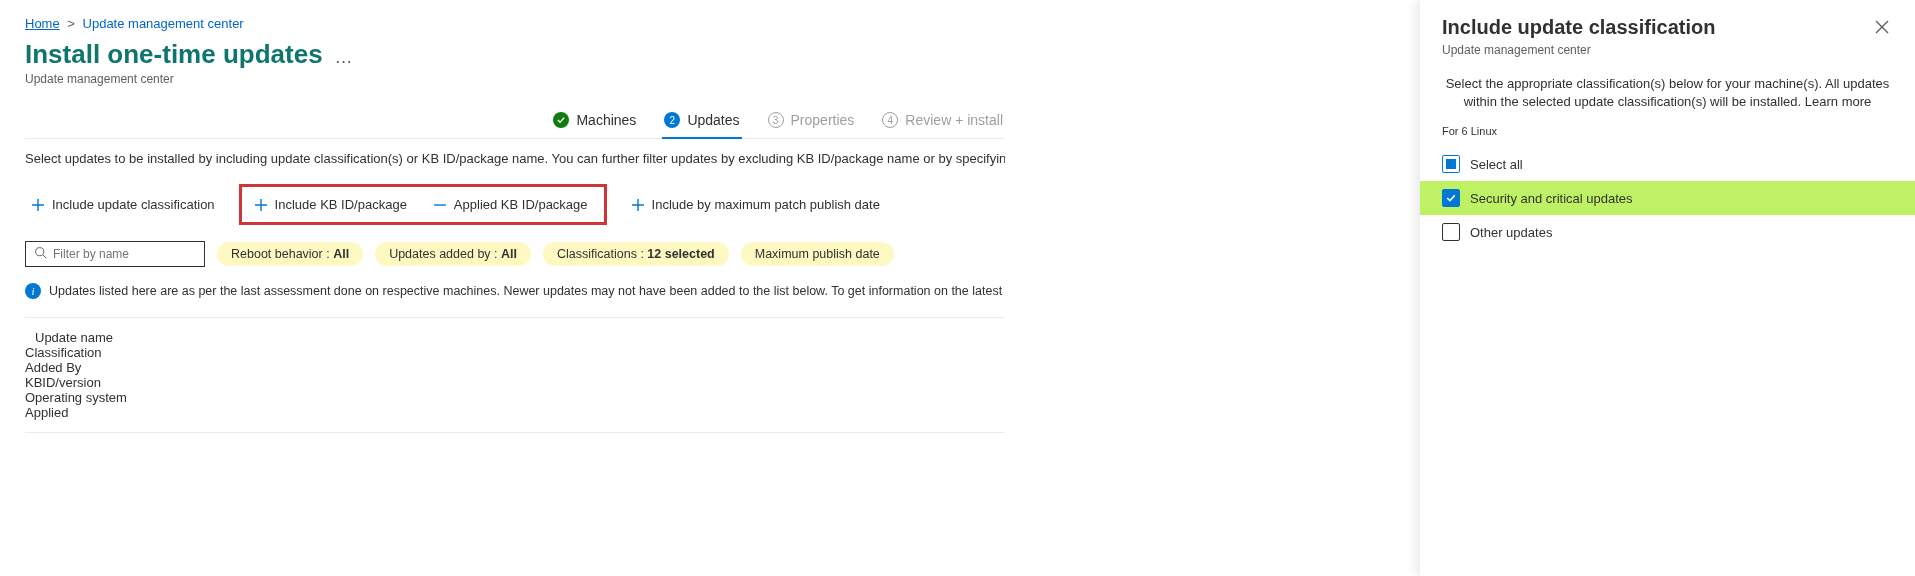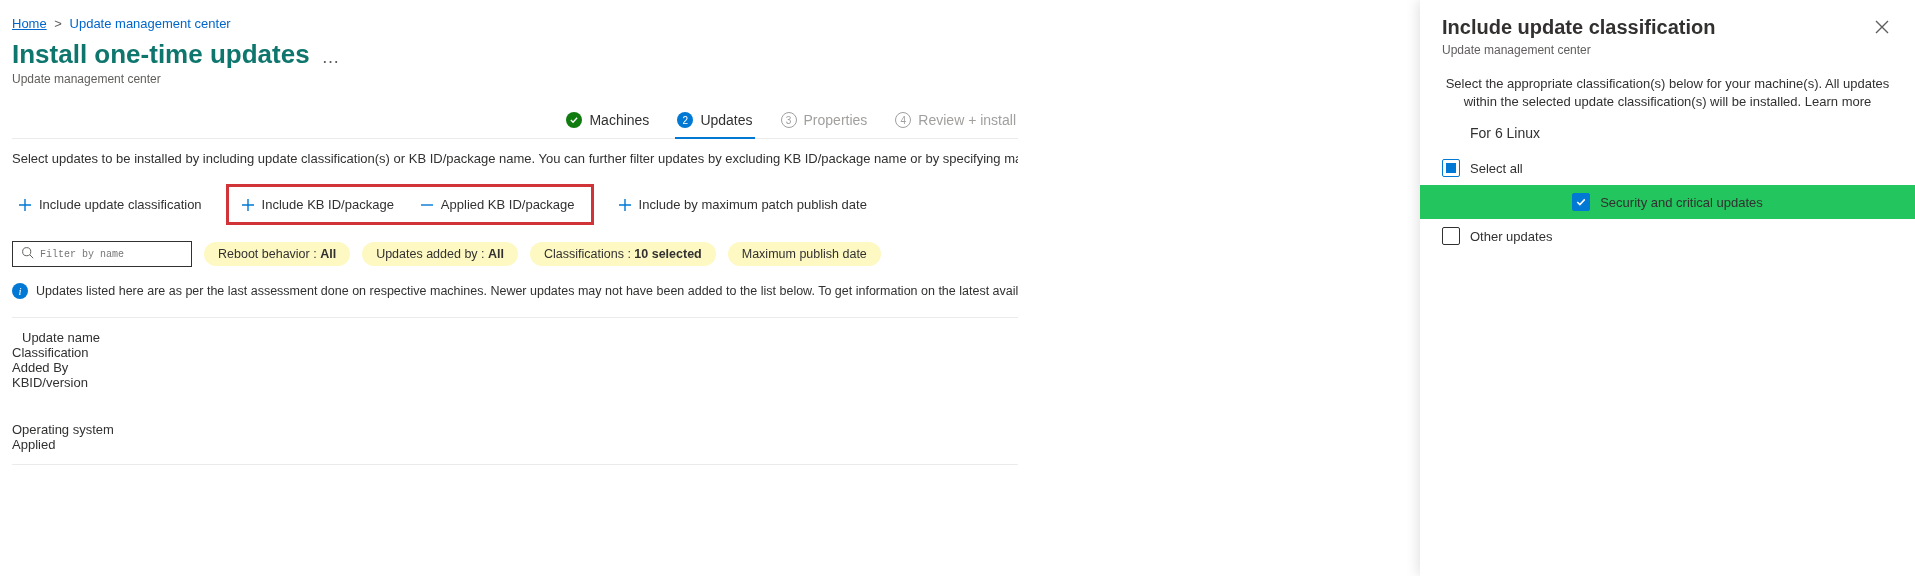--- a/index.html
+++ b/index.html
@@ -1,19 +1,19 @@
 <!DOCTYPE html>
 <html><head>
 <meta charset="utf-8">
 <style>
   * { box-sizing: border-box; margin: 0; padding: 0; }
   body { font-family: "Segoe UI", -apple-system, sans-serif; font-size: 13px; color: #323130; background: #fff; position: relative; overflow: hidden; width: 1915px; height: 576px; }
   a { color: #0066cc; text-decoration: none; }
   
-  .main { padding: 16px 12px; width: 1030px; }
+  .main { padding: 16px 25px; width: 1030px; }
   
   .breadcrumb { font-size: 13px; margin-bottom: 8px; }
   .breadcrumb span.sep { color: #605e5c; margin: 0 4px; }
   .breadcrumb a { color: #0066cc; }
   .breadcrumb .home { text-decoration: underline; }
   
   .page-title-row { display: flex; align-items: baseline; gap: 12px; margin-bottom: 2px; }
   .page-title { font-size: 26px; font-weight: 700; color: #0f766e; }
   .page-title-more { color: #605e5c; font-size: 18px; cursor: pointer; }
   .page-subtitle { font-size: 12px; color: #605e5c; margin-bottom: 18px; }
@@ -32,49 +32,49 @@
   
   .toolbar { display: flex; gap: 18px; align-items: center; margin-bottom: 16px; }
   .tbtn { display: flex; align-items: center; gap: 7px; font-size: 13px; color: #323130; cursor: pointer; padding: 4px 6px; }
   .tbtn .ticon { width: 14px; height: 14px; display: flex; align-items: center; justify-content: center; }
   .tbtn .ticon svg { stroke: #0078d4; }
   .highlight-box { display: flex; gap: 14px; border: 3px solid #d13438; padding: 6px 10px 6px 6px; }
   
   .filter-row { display: flex; gap: 12px; align-items: center; margin-bottom: 16px; }
   .search-box { display: flex; align-items: center; gap: 6px; border: 1px solid #323130; padding: 4px 8px; width: 180px; height: 26px; }
   .search-box svg { width: 13px; height: 13px; }
-  .search-box input { border: none; outline: none; font-size: 10px; flex: 1; background: transparent; font-family: Liberation Mono, monospace; }
+  .search-box input { border: none; outline: none; font-size: 12px; flex: 1; background: transparent; }
   .pill { background: #fef9c3; border-radius: 14px; padding: 5px 14px; font-size: 12.5px; color: #323130; cursor: pointer; }
   .pill b { font-weight: 600; }
   
   .info-bar { display: flex; align-items: center; gap: 8px; font-size: 12.5px; color: #323130; margin-bottom: 18px; white-space: nowrap; overflow: hidden; }
   .info-bar .info-icon { width: 16px; height: 16px; border-radius: 50%; background: #0078d4; color: #fff; display: flex; align-items: center; justify-content: center; font-size: 11px; font-style: italic; font-family: serif; flex-shrink: 0; }
   
   .table-header { display: flex; border-top: 1px solid #edebe9; border-bottom: 1px solid #edebe9; padding: 12px 0; flex-direction: column; }
   .th { font-size: 13px; font-weight: 400; color: #323130; }
   .col1 { width: 190px; padding-left: 10px; }
   .col2 { width: 190px; }
   .col3 { width: 185px; }
   .col4 { width: 195px; }
-  .col5 { width: 190px; margin-top: 32px; }
+  .col5 { width: 190px; }
   .col6 { width: 80px; }
   
   
   .panel { position: absolute; top: 0; right: 0; width: 495px; height: 576px; background: #fff; box-shadow: -2px 0 12px rgba(0,0,0,0.12); padding: 16px 22px; }
   .panel-header { display: flex; justify-content: space-between; align-items: flex-start; margin-bottom: 2px; }
   .panel-title { font-size: 20px; font-weight: 600; color: #323130; }
   .panel-close { cursor: pointer; padding: 4px; }
   .panel-close svg { width: 14px; height: 14px; stroke: #605e5c; }
   .panel-sub { font-size: 12px; color: #605e5c; margin-bottom: 18px; }
   .panel-desc { font-size: 13px; color: #323130; line-height: 1.4; margin-bottom: 14px; text-align: center; }
-  .panel-for { font-size: 14px; color: #323130; margin-bottom: 10px; margin-left: 28px; }
+  .panel-for { font-size: 11px; color: #323130; margin-bottom: 10px; }
   
   .check-list { margin-left: -22px; margin-right: -22px; }
   .check-row { display: flex; align-items: center; gap: 10px; padding: 8px 22px; font-size: 13px; cursor: pointer; }
-  .check-row.selected { background: #22c55e; justify-content: center; }
+  .check-row.selected { background: #bef264; }
   .checkbox { width: 18px; height: 18px; border: 1px solid #323130; border-radius: 2px; display: flex; align-items: center; justify-content: center; background: #fff; }
   .checkbox.checked, .checkbox.mixed { background: #0078d4; border-color: #0078d4; }
   .checkbox.checked svg, .checkbox.mixed svg { width: 12px; height: 12px; }
   .checkbox.mixed { background: #fff; border-color: #0078d4; }
   .checkbox.mixed .inner-sq { width: 10px; height: 10px; background: #0078d4; }
 </style>
 </head>
 <body>
 
 <div class="main">
@@ -163,21 +163,21 @@
       </span>
       <input type="text" placeholder="Filter by name" style="">
     </div>
     <div class="pill">
       <span>Reboot behavior : </span><b>All</b>
     </div>
     <div class="pill">
       <span>Updates added by : </span><b>All</b>
     </div>
     <div class="pill">
-      <span>Classifications : </span><b>10 selected</b>
+      <span>Classifications : </span><b>12 selected</b>
     </div>
     <div class="pill">Maximum publish date</div>
   </div>
 
   <div class="info-bar">
     <span class="info-icon">i</span>
     <span>Updates listed here are as per the last assessment done on respective machines. Newer updates may not have been added to the list below. To get information on the latest available updates, we recomm</span>
   </div>
 
   <div class="table-header">

